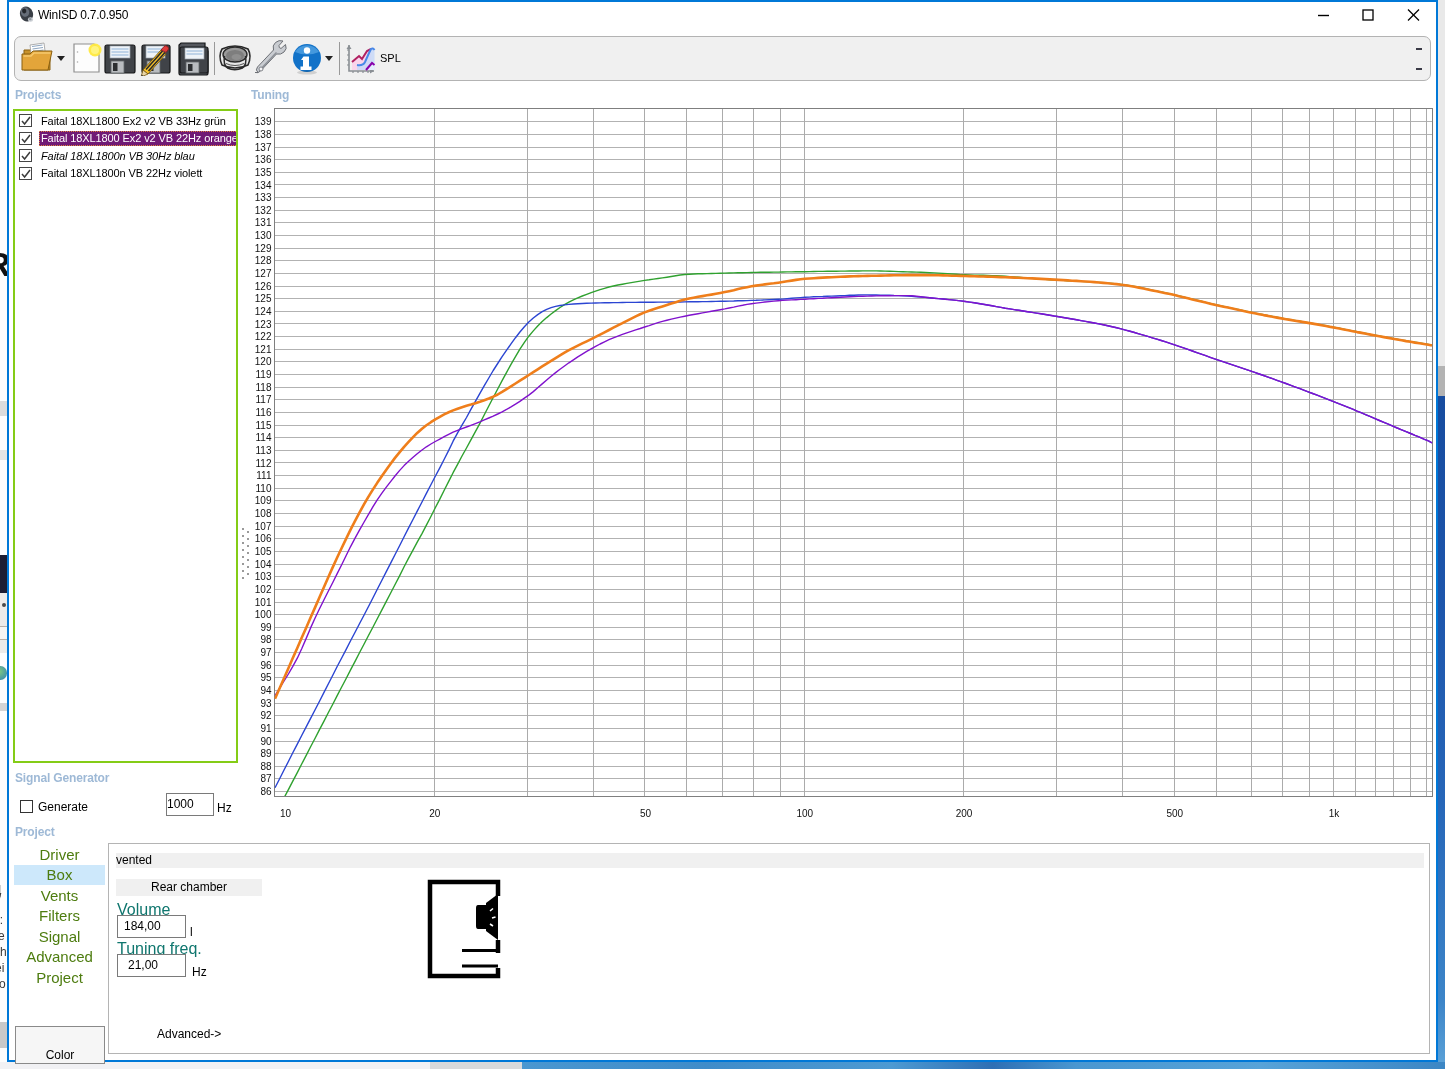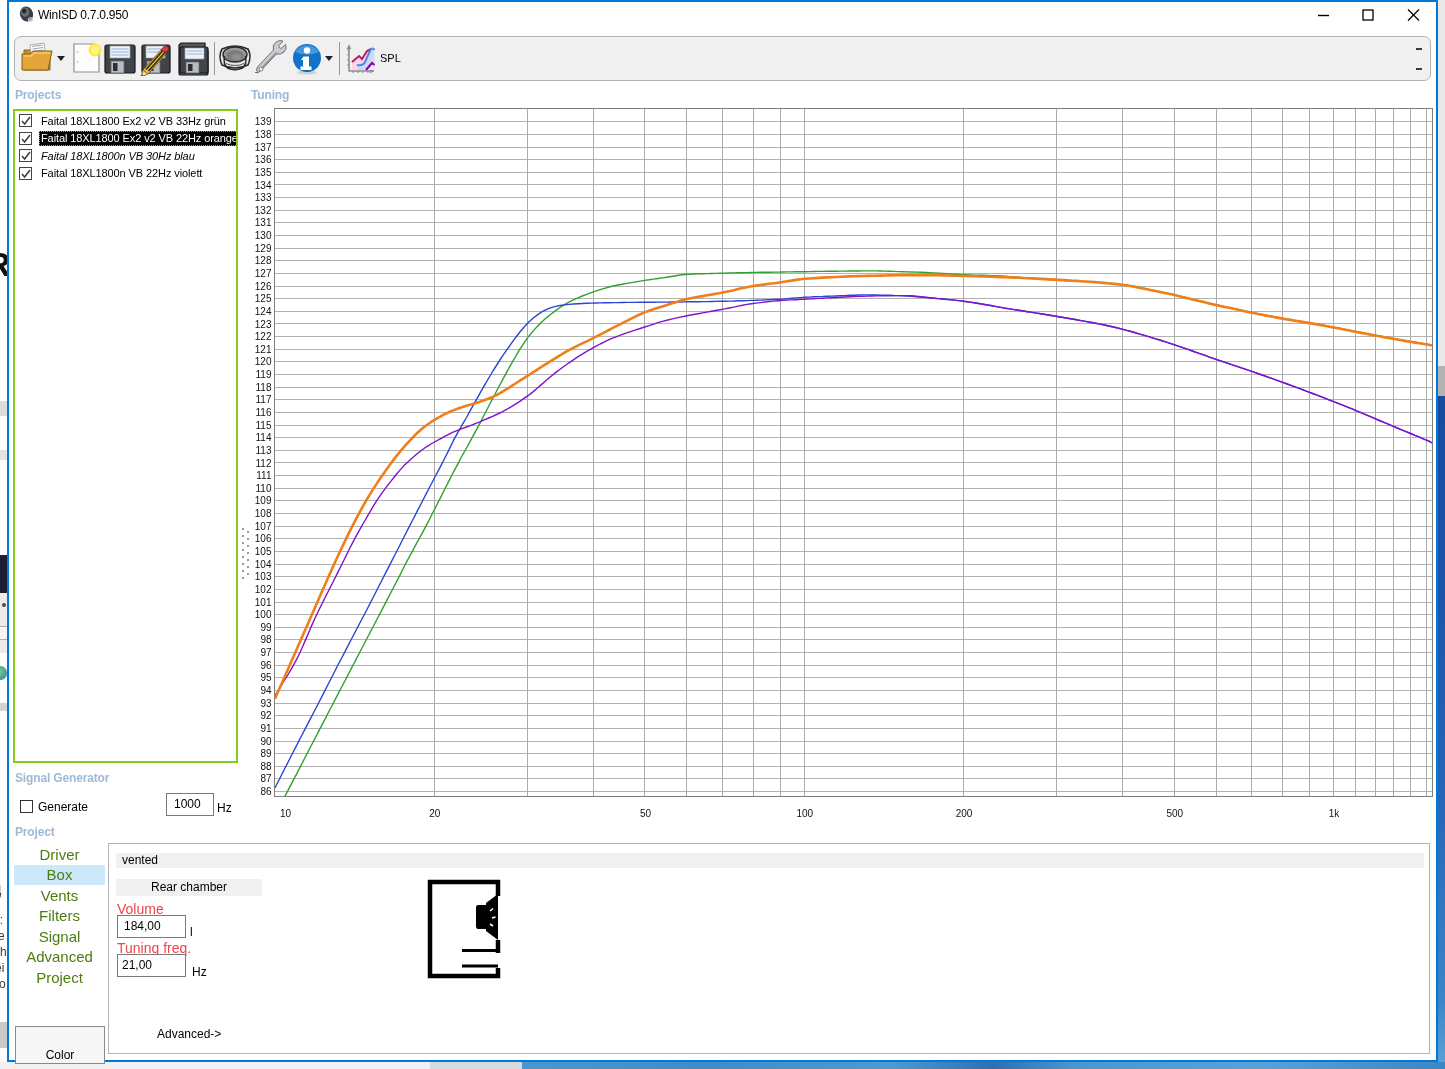--- a/index.html
+++ b/index.html
@@ -28,35 +28,35 @@
   .tbdash{width:6px;height:2px;background:#3a3a46;}
   #spl-label{left:380px;top:52px;font-size:11px;color:#000;}
   
   .gcap{font-weight:bold;font-size:12px;letter-spacing:-0.15px;color:#9eb9d6;}
   
   #projlist{left:13px;top:109px;width:225px;height:654px;background:#fff;
       border:2px solid #84cc16;box-sizing:border-box;overflow:hidden;}
   .pl-row{position:absolute;left:0px;width:225px;height:17.5px;font-size:11px;letter-spacing:-0.1px;color:#000;white-space:nowrap;}
   .pl-cb{position:absolute;left:4px;top:1.5px;width:11px;height:11px;border:1.5px solid #454545;background:#fff;}
   .pl-tx{position:absolute;left:24px;top:1px;height:15px;line-height:15px;padding:0 2px;}
-  #plsel{background:#000000;color:#fff;outline:1px dotted #e08639;outline-offset:-1px;}
+  #plsel{background:#701a75;color:#fff;outline:1px dotted #e08639;outline-offset:-1px;}
   
   .fld{background:#fff;border:1px solid #7a7a7a;box-sizing:border-box;font-size:12px;color:#000;}
   .tab{position:absolute;left:14px;width:91px;height:20px;line-height:20px;
        text-align:center;font-size:15px;color:#4d7c0f;}
   #tab-box{background:#cde8fb;}
   #colorbtn{left:15px;top:1026px;width:90px;height:27px;border:1px solid #8a8a8a;
       background:#f6f6f6;box-sizing:border-box;padding:18px;}
   #colorbtn>div{width:100%;height:100%;background:#ff7f00;text-align:center;
       font-size:12px;line-height:21px;color:#000;}
   
   #boxpanel{left:108px;top:843px;width:1322px;height:211px;background:#fff;
       border:1px solid #b4b4b4;box-sizing:border-box;}
   .gbar{position:absolute;background:#f0f0f0;font-size:12px;color:#000;}
-  .bluelab{position:absolute;font-size:14px;color:#ef4444;}
+  .bluelab{position:absolute;font-size:16px;color:#0f766e;}
   .suffix{position:absolute;font-size:12px;color:#000;}
 </style>
 </head>
 <body>
 
   <div id="bg-left" class="abs"></div>
   <div id="bg-right" class="abs"></div>
   <div id="bg-right-band" class="abs"></div>
   <div id="bg-right-blue" class="abs"></div>
   <div id="bg-bottom" class="abs"></div>
@@ -309,42 +309,42 @@
       <rect x="6" y="18" width="2" height="2"></rect>
       <rect x="6" y="25" width="2" height="2"></rect>
       <rect x="6" y="32" width="2" height="2"></rect>
       <rect x="6" y="39" width="2" height="2"></rect>
       <rect x="6" y="46" width="2" height="2"></rect>
     </g>
   </svg>
 
   <div class="abs" style="left:20px;top:800px;width:13px;height:13px;border:1px solid #333;box-sizing:border-box;background:#fff;"></div>
   <div class="abs" style="left:38px;top:800px;font-size:12px;">Generate</div>
-  <div class="abs fld" style="left:166px;top:793px;width:48px;height:23px;line-height:21px;padding-left:7px;">1000</div>
+  <div class="abs fld" style="left:166px;top:793px;width:48px;height:23px;line-height:21px;padding-left:0;">1000</div>
   <div class="abs" style="left:217px;top:801px;font-size:12px;">Hz</div>
 
   <div class="tab" style="top:844.5px;">Driver</div>
   <div class="tab" id="tab-box" style="top:864.5px;">Box</div>
   <div class="tab" style="top:885.5px;">Vents</div>
   <div class="tab" style="top:906px;">Filters</div>
   <div class="tab" style="top:926.5px;">Signal</div>
   <div class="tab" style="top:947px;">Advanced</div>
   <div class="tab" style="top:967.5px;">Project</div>
   <div id="colorbtn" class="abs">
     <div>Color</div>
   </div>
 
   <div id="boxpanel" class="abs"></div>
-  <div class="gbar" style="left:116px;top:853px;width:1308px;height:15px;line-height:15px;padding-left:6px;box-sizing:border-box;">vented</div>
+  <div class="gbar" style="left:116px;top:853px;width:1308px;height:15px;line-height:15px;box-sizing:border-box;">vented</div>
   <div class="gbar" style="left:116px;top:879px;width:146px;height:17px;line-height:16px;text-align:center;">Rear chamber</div>
   <div class="bluelab" style="left:117px;top:901px;">Volume</div>
   <div class="abs fld" style="left:117px;top:915px;width:69px;height:23px;line-height:21px;padding-left:6px;">184,00</div>
   <div class="suffix" style="left:190px;top:925px;">l</div>
   <div class="bluelab" style="left:117px;top:940px;">Tuning freq.</div>
-  <div class="abs fld" style="left:117px;top:954px;width:69px;height:23px;line-height:21px;padding-left:4px;">21,00</div>
+  <div class="abs fld" style="left:117px;top:954px;width:69px;height:23px;line-height:21px;padding-left:10px;">21,00</div>
   <div class="suffix" style="left:192px;top:965px;">Hz</div>
   <div class="abs" style="left:157px;top:1027px;font-size:12px;">Advanced-&gt;</div>
 
   <svg class="abs" style="left:426px;top:878px;" width="76" height="102" viewBox="0 0 76 102">
     <rect x="4" y="4" width="68" height="94" fill="none" stroke="#000" stroke-width="4.5"></rect>
     <rect x="69" y="18" width="7" height="44" fill="#fff"></rect>
     <rect x="69" y="75" width="7" height="15" fill="#fff"></rect>
     <path d="M60 25 L72 16 L72 62 L60 53 z" fill="#000"></path>
     <path d="M52 27 q-2 0 -2 3 v18 q0 3 2 3 h8 v-24 z" fill="#000"></path>
     <path d="M64 33 l3 -2.5 M66 40 l3.5 -1 M64 46 l3 2" stroke="#fff" stroke-width="1.6"></path>

